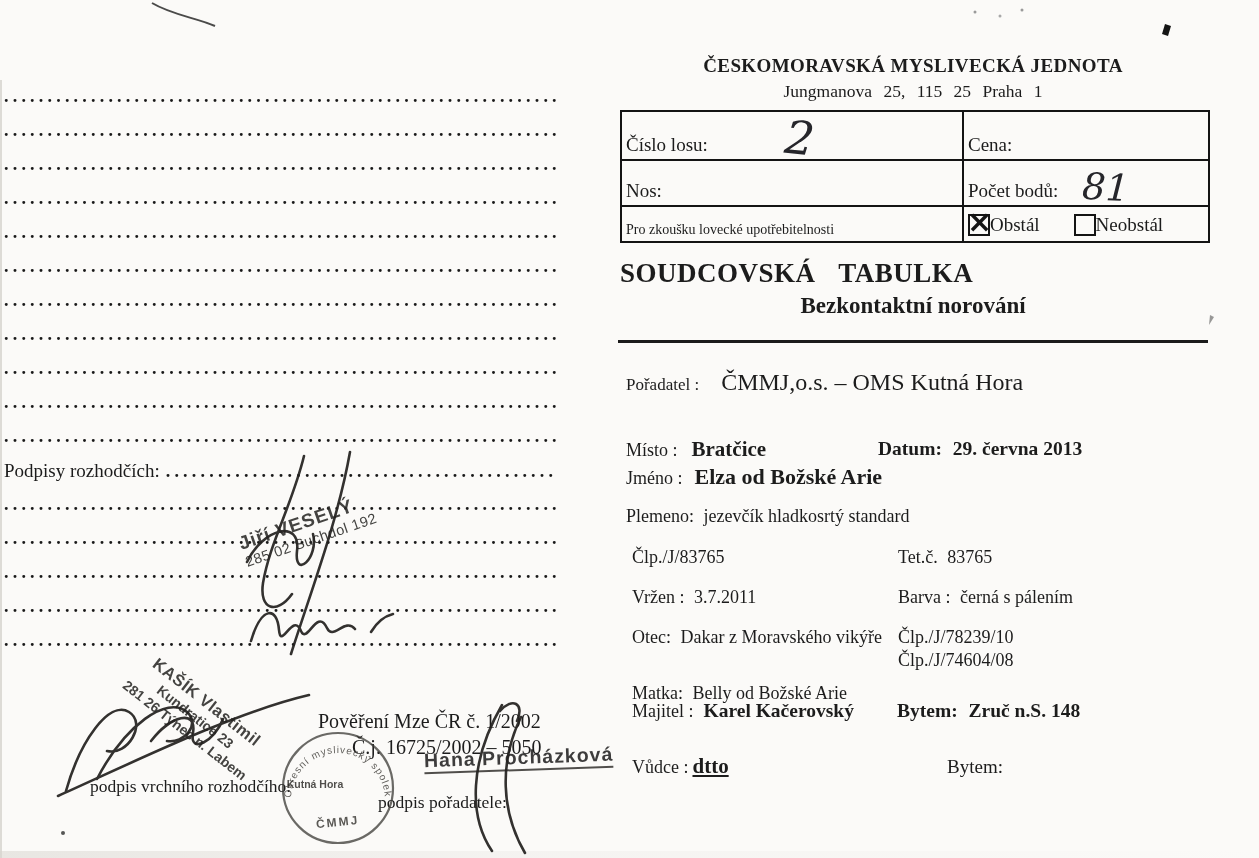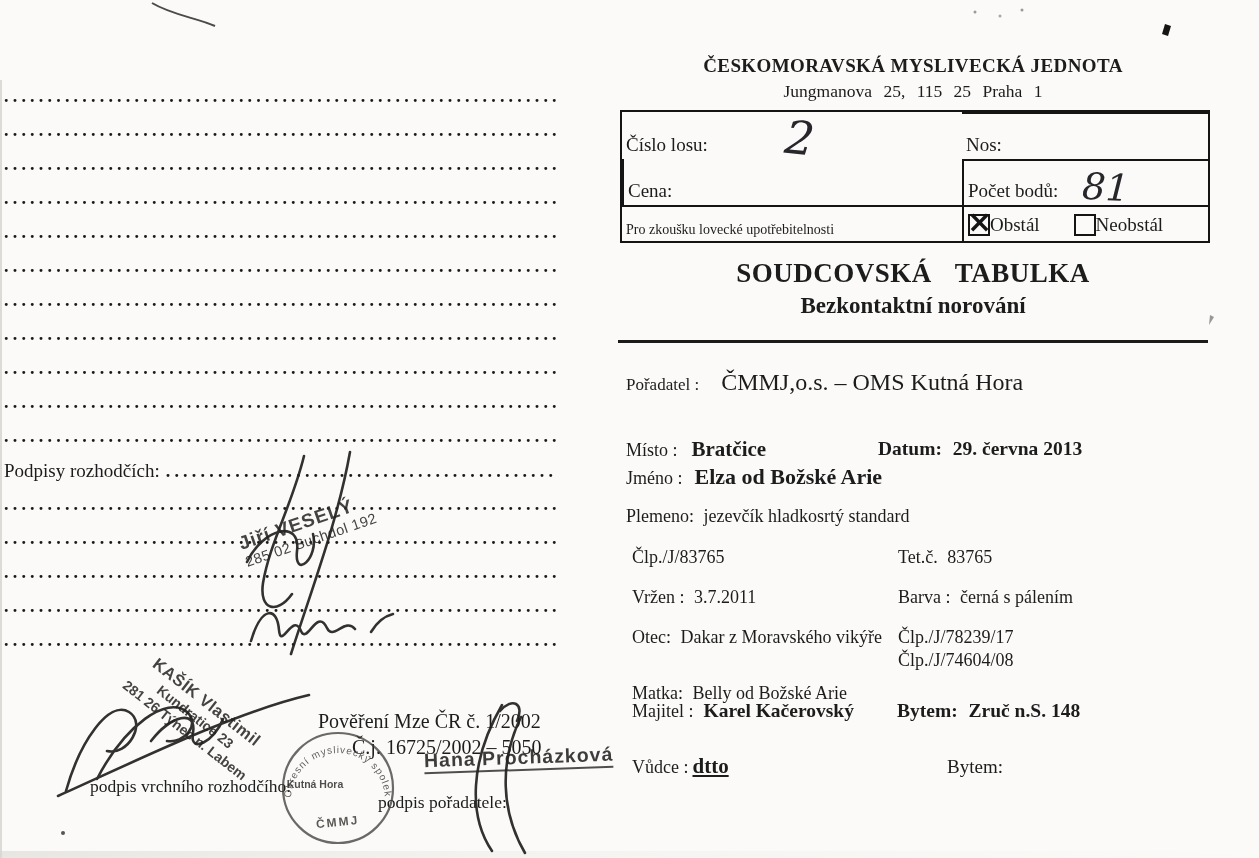--- a/index.html
+++ b/index.html
@@ -36,21 +36,21 @@
   .hand{font-family:"DejaVu Serif",serif;font-style:italic;color:#26262b;position:absolute;}
   .hand-lot{left:163px;bottom:-6px;font-size:46px;transform:rotate(6deg);}
   .hand-points{left:118px;bottom:-4px;font-size:37px;transform:rotate(3deg);}
   .chk{display:inline-block;width:18px;height:18px;border:2.5px solid #141414;
     vertical-align:-4px;position:relative;flex:none;}
   .chk .x{position:absolute;left:-3px;top:-9px;font-size:30px;font-weight:bold;
     font-family:"DejaVu Sans",sans-serif;color:#141414;line-height:1;}
   .chk-group{display:flex;align-items:flex-end;gap:0;width:100%;padding-bottom:2px;}
   .chk-label{font-size:19px;margin-right:34px;}
 
-  .title{left:620px;top:258px;width:586px;text-align:center;font-size:27px;font-weight:bold;word-spacing:16px;letter-spacing:.5px;}
+  .title{left:620px;top:258px;width:586px;font-size:27px;font-weight:bold;word-spacing:16px;letter-spacing:.5px;}
   .subtitle{left:620px;top:293px;width:586px;text-align:center;font-size:23px;font-weight:bold;}
   .rule{left:618px;top:340px;width:590px;height:3px;background:#1b1b1b;}
 
   .frow{white-space:nowrap;}
   .l18{font-size:18px;}
   .b{font-weight:bold;}
   .organizer-row{left:626px;top:369px;display:flex;align-items:baseline;}
   .organizer-row .lab{font-size:17px;margin-right:22px;}
   .organizer-row .val{font-size:24px;}
 
@@ -137,25 +137,25 @@
 </div>
 
 <div class="abs org-name">ČESKOMORAVSKÁ MYSLIVECKÁ JEDNOTA</div>
 <div class="abs org-address">Jungmanova 25, 115 25 Praha 1</div>
 
 <div class="abs doc-table">
   <div class="cell first">
     <span>Číslo losu:</span>
     <span class="hand hand-lot">2</span>
   </div>
+  <div class="cell first rightcol">
+    <span>Cena:</span>
+  </div>
   <div class="cell">
     <span>Nos:</span>
-  </div>
-  <div class="cell first rightcol">
-    <span>Cena:</span>
   </div>
   <div class="cell rightcol">
     <span>Počet bodů:</span>
     <span class="hand hand-points">81</span>
   </div>
   <div class="cell small">
     <span>Pro zkoušku lovecké upotřebitelnosti</span>
   </div>
   <div class="cell rightcol">
     <div class="chk-group">
@@ -210,21 +210,21 @@
 <div class="abs frow l18" style="left:898px;top:587px;">
   <span>Barva :</span>
   <span style="margin-left:5px;">černá s pálením</span>
 </div>
 
 <div class="abs frow l18" style="left:632px;top:627px;">
   <span>Otec:</span>
   <span style="margin-left:5px;">Dakar z Moravského vikýře</span>
 </div>
 <div class="abs frow l18" style="left:898px;top:627px;">
-  <span>Člp./J/78239/17</span>
+  <span>Člp./J/78239/10</span>
 </div>
 <div class="abs frow l18" style="left:632px;top:683px;">
   <span>Matka:</span>
   <span style="margin-left:5px;">Belly od Božské Arie</span>
 </div>
 <div class="abs frow l18" style="left:898px;top:650px;">
   <span>Člp./J/74604/08</span>
 </div>
 
 <div class="abs frow" style="left:632px;top:700px;">

